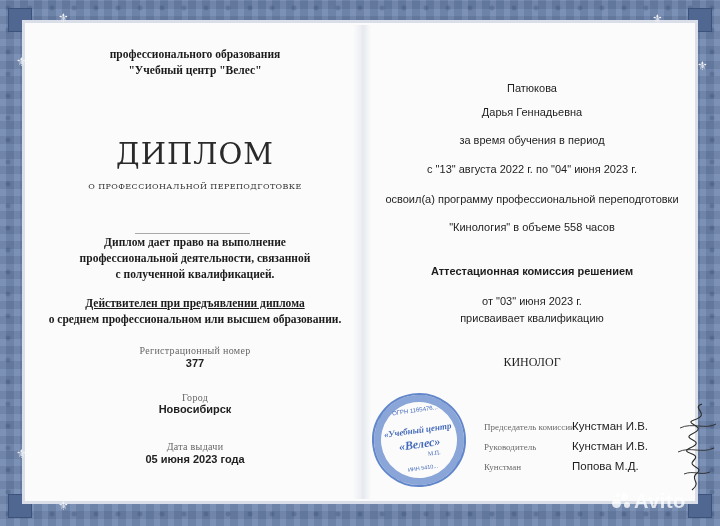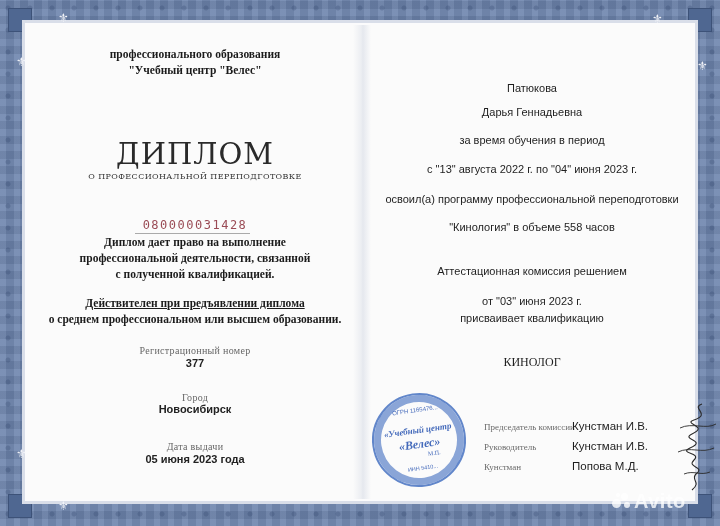--- a/index.html
+++ b/index.html
@@ -48,21 +48,21 @@
       position: absolute; color: #f2f4f9; font-size: 12px; line-height: 12px;
     }
 
     .page { position: absolute; top: 0; height: 526px; }
     .page.left { left: 40px; width: 310px; }
     .page.right { left: 372px; width: 320px; }
     .t { position: absolute; left: 0; right: 0; text-align: center; white-space: nowrap; }
 
     .inst { font-size: 11.5px; line-height: 16px; font-weight: 600; }
     .diplom-title { font-family: "DejaVu Serif", serif; font-size: 29px; letter-spacing: 1px; color: #2a2a2a; font-weight: normal; }
-    .diplom-sub { font-family: "DejaVu Serif", serif; font-size: 8px; letter-spacing: 0.4px; color: #333; }
+    .diplom-sub { font-family: "DejaVu Serif", serif; font-size: 8px; letter-spacing: 0.4px; color: #333; margin-top: 10px; }
     .serial { font-family: "DejaVu Sans Mono", monospace; font-size: 12px; color: #9a4b55; letter-spacing: 1.5px; }
     .serial-line { position: absolute; left: 95px; width: 115px; border-top: 1px solid #aaa; }
     .bold-para { font-size: 11.5px; line-height: 16px; font-weight: 600; }
     .label-soft { font-size: 10px; color: #666; letter-spacing: 0.3px; }
     .value-bold { font-family: "Liberation Sans", sans-serif; font-size: 11px; font-weight: bold; color: #222; }
 
     .r-soft { font-size: 10px; color: #666; }
     .r-line { font-family: "Liberation Sans", sans-serif; font-size: 11px; color: #1e1e1e; }
     .r-caps { font-family: "Liberation Serif", serif; font-size: 12px; color: #1e1e1e; }
 
@@ -114,21 +114,20 @@
 <span class="fleur" style="left:16px;top:448px;">⚜</span>
 <span class="fleur" style="left:58px;top:500px;">⚜</span>
 
 <div class="page left">
   <div class="t inst" style="top:46px;">профессионального образования</div>
   <div class="t inst" style="top:62px;">"Учебный центр "Велес"</div>
 
   <div class="t diplom-title" style="top:137px;">ДИПЛОМ</div>
   <div class="t diplom-sub" style="top:172px;">О ПРОФЕССИОНАЛЬНОЙ ПЕРЕПОДГОТОВКЕ</div>
 
-  <div class="t serial" style="top:218px;">080000031428</div>
   <div class="serial-line" style="top:233px;"></div>
 
   <div class="t bold-para" style="top:234px;">Диплом дает право на выполнение</div>
   <div class="t bold-para" style="top:250px;">профессиональной деятельности, связанной</div>
   <div class="t bold-para" style="top:266px;">с полученной квалификацией.</div>
 
   <div class="t bold-para" style="top:295px;text-decoration:underline;">Действителен при предъявлении диплома</div>
   <div class="t label-soft" style="top:345px;">Регистрационный номер</div>
 
   <div class="t bold-para" style="top:311px;">о среднем профессиональном или высшем образовании.</div>
@@ -143,21 +142,21 @@
 
 <div class="page right">
   <div class="t r-line" style="top:82px;">Патюкова</div>
   <div class="t r-line" style="top:106px;">Дарья Геннадьевна</div>
 
   <div class="t r-line" style="top:134px;">за время обучения в период</div>
   <div class="t r-line" style="top:163px;">с "13" августа 2022 г. по "04" июня 2023 г.</div>
   <div class="t r-line" style="top:193px;">освоил(а) программу профессиональной переподготовки</div>
   <div class="t r-line" style="top:221px;">"Кинология" в объеме 558 часов</div>
 
-  <div class="t r-line" style="top:265px;">Аттестационная комиссия решением</div>
+  <div class="t r-line" style="top:265px;font-weight:bold;">Аттестационная комиссия решением</div>
   <div class="t r-line" style="top:295px;">от "03" июня 2023 г.</div>
   <div class="t r-line" style="top:312px;">присваивает квалификацию</div>
   <div class="t r-caps" style="top:355px;">КИНОЛОГ</div>
 
   <div class="sig-row" style="top:420px;">
     <span class="sig-label">Председатель комиссии</span>
     <span class="sig-name">Кунстман И.В.</span>
   </div>
   <div class="sig-row" style="top:440px;">
     <span class="sig-label">Руководитель</span>

